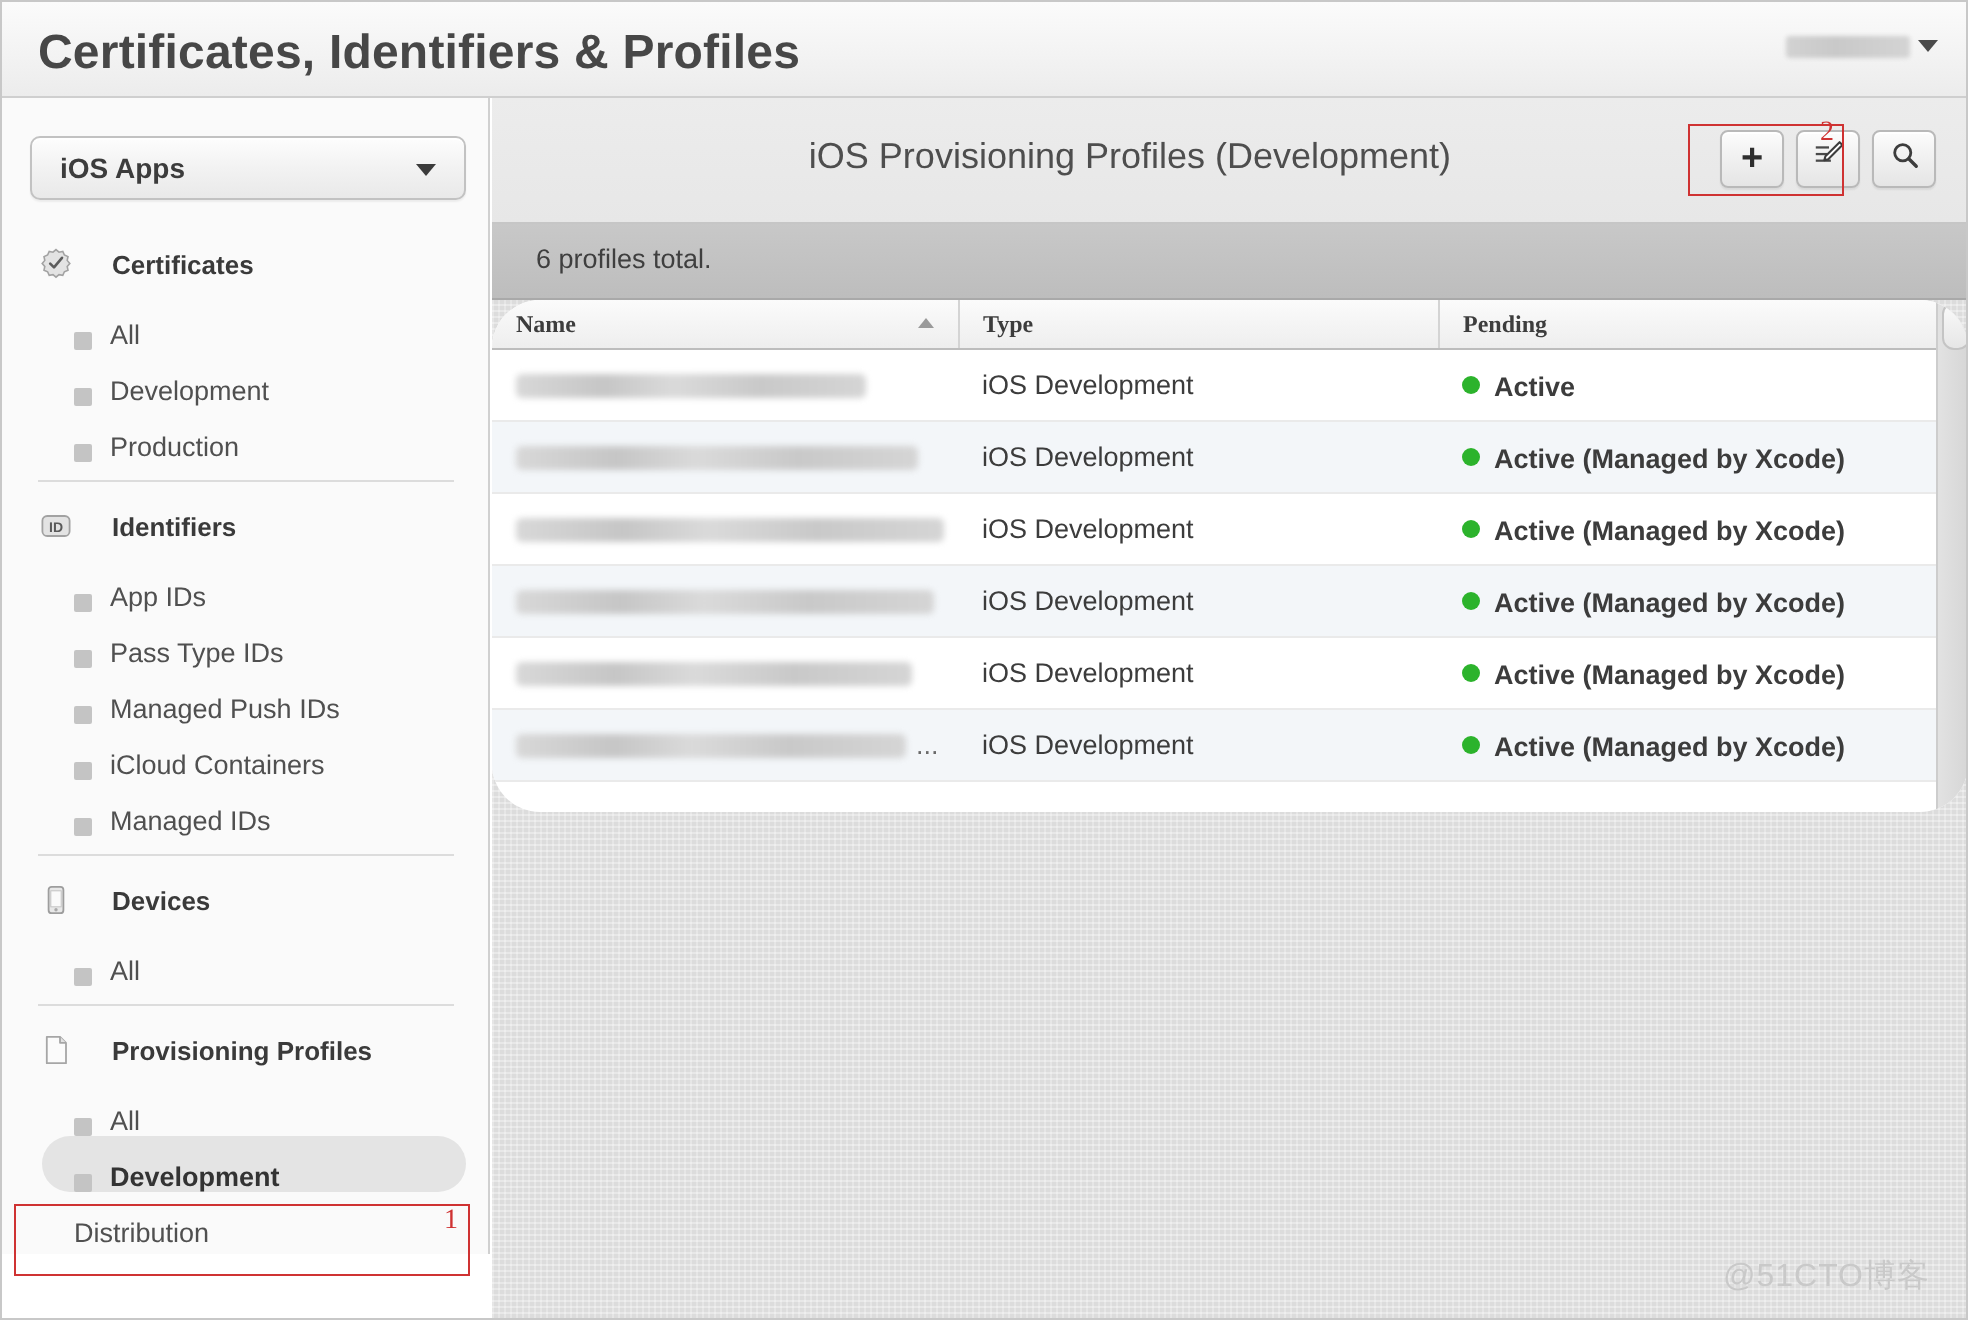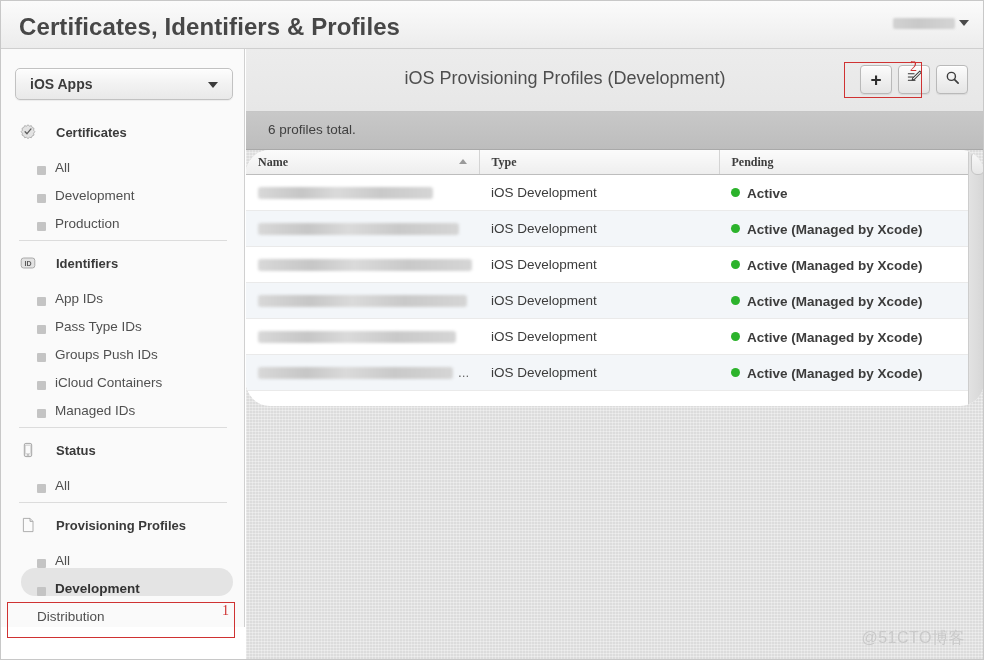--- a/index.html
+++ b/index.html
@@ -459,21 +459,21 @@
         <div class="nav-item">
           <span class="bullet"></span>
           <span class="nav-label">App IDs</span>
         </div>
         <div class="nav-item">
           <span class="bullet"></span>
           <span class="nav-label">Pass Type IDs</span>
         </div>
         <div class="nav-item">
           <span class="bullet"></span>
-          <span class="nav-label">Groups Push IDs</span>
+          <span class="nav-label">Managed Push IDs</span>
         </div>
         <div class="nav-item">
           <span class="bullet"></span>
           <span class="nav-label">iCloud Containers</span>
         </div>
         <div class="nav-item">
           <span class="bullet"></span>
           <span class="nav-label">Managed IDs</span>
         </div>
       </div>
@@ -482,21 +482,21 @@
 
       <div class="nav-group">
         <div class="group-header">
           <span class="group-icon">
             <svg width="16" height="16" viewBox="0 0 16 16">
               <rect x="4.3" y="1.4" width="7.4" height="13.2" rx="1.5" fill="#e8e8e8" stroke="#9d9d9d" stroke-width="0.9"></rect>
               <rect x="5.4" y="3.4" width="5.2" height="8" fill="#fafafa" stroke="#c4c4c4" stroke-width="0.5"></rect>
               <circle cx="8" cy="12.9" r="0.85" fill="#aaaaaa"></circle>
             </svg>
           </span>
-          <span class="group-header-label">Status</span>
+          <span class="group-header-label">Devices</span>
         </div>
         <div class="nav-item">
           <span class="bullet"></span>
           <span class="nav-label">All</span>
         </div>
       </div>
 
       <div class="nav-sep"></div>
 
       <div class="nav-group">

